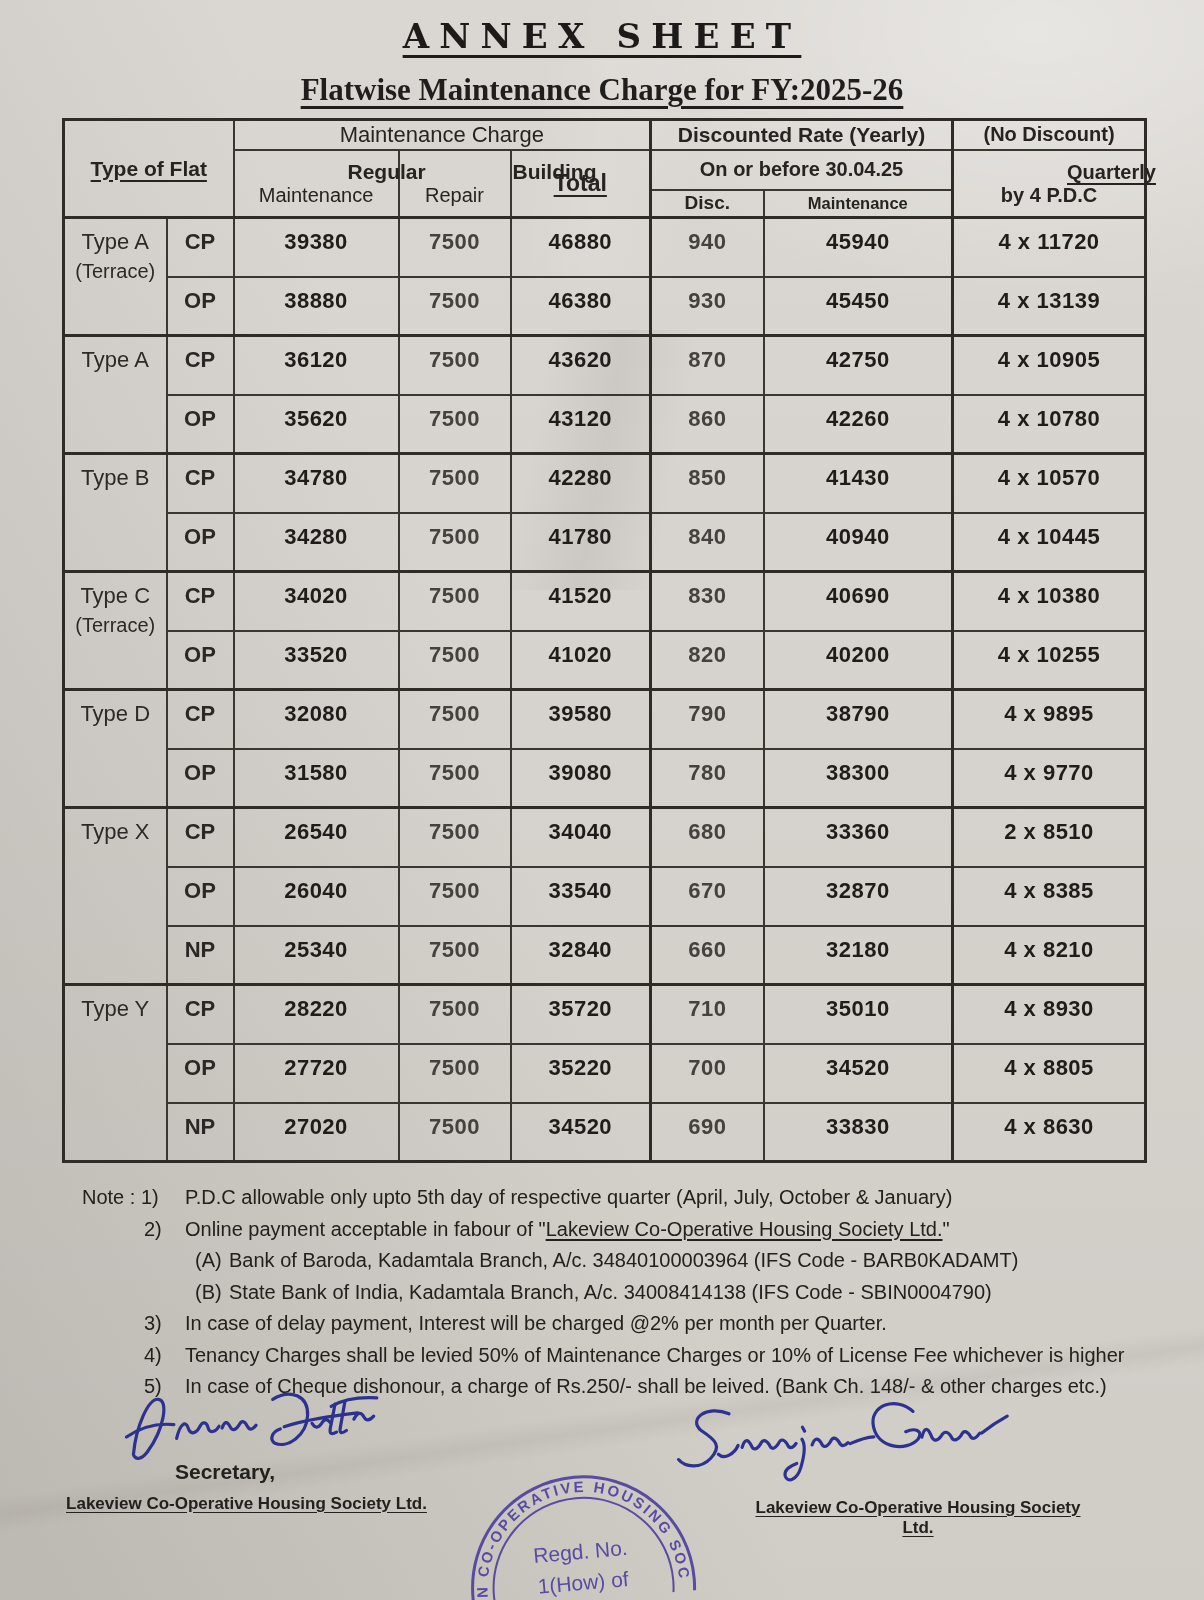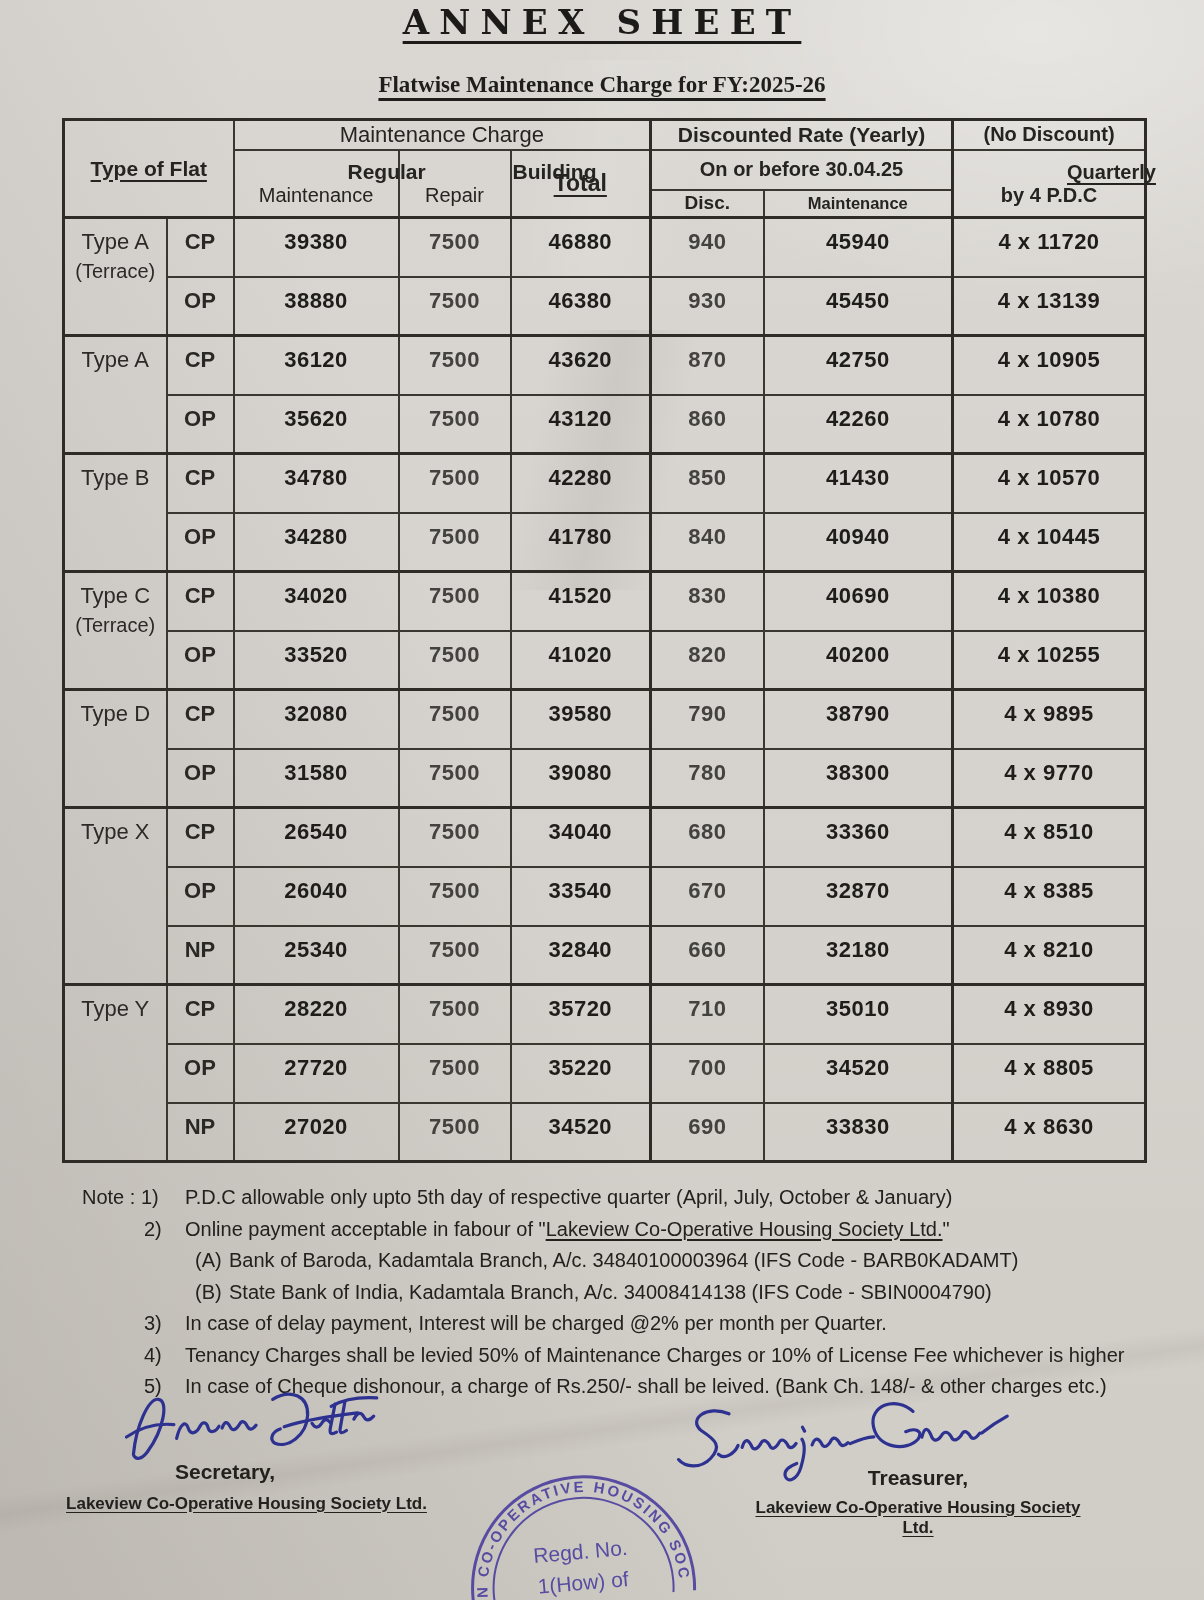--- a/index.html
+++ b/index.html
@@ -15,28 +15,28 @@
     position:absolute; inset:0; pointer-events:none;
     background-image:
       linear-gradient(100deg, transparent 44%, rgba(86,80,73,0.09) 50%, transparent 56%),
       linear-gradient(95deg, transparent 44%, rgba(255,255,255,0.10) 50%, transparent 58%),
       linear-gradient(172deg, transparent 46%, rgba(86,80,73,0.08) 50%, transparent 54%);
     background-repeat:no-repeat,no-repeat,no-repeat;
     background-size:1204px 260px, 1204px 220px, 1204px 300px;
     background-position:0 330px, 0 60px, 0 1280px;
   }
   .title {
-    position:absolute; top:2px; left:0; width:1204px; text-align:center;
+    position:absolute; top:16px; left:0; width:1204px; text-align:center;
     font-family:"DejaVu Serif", serif; font-weight:bold; font-size:34px;
     letter-spacing:0.30em; color:#1d1b19;
     text-decoration:underline; text-underline-offset:7px; text-decoration-thickness:3px;
   }
   .subtitle {
     position:absolute; top:72px; left:0; width:1204px; text-align:center;
-    font-family:"Liberation Serif", serif; font-weight:bold; font-size:23px; color:#201e1c;
+    font-family:"Liberation Serif", serif; font-weight:bold; font-size:31px; color:#201e1c;
     text-decoration:underline; text-underline-offset:6px; text-decoration-thickness:2.5px;
   }
   table.sheet {
     position:absolute; left:62px; top:118px; width:1082px;
     border-collapse:collapse; table-layout:fixed;
     border:3px solid #2f2b27;
   }
   table.sheet th, table.sheet td { border:2px solid #3a3630; padding:0; }
   table.sheet thead th { vertical-align:middle; text-align:center; font-weight:bold; color:#262420; }
   .th-r1 { height:30px; }
@@ -250,21 +250,21 @@
         <tr class="group-start">
           <td class="c-type" rowspan="3">
             <div class="t-name">Type X</div>
           </td>
           <td class="c-plan">CP</td>
           <td class="c-reg">26540</td>
           <td class="c-bld">7500</td>
           <td class="c-total">34040</td>
           <td class="c-disc disc-l">680</td>
           <td class="c-maint disc-r">33360</td>
-          <td class="c-q">4 x 8510</td>
+          <td class="c-q">2 x 8510</td>
         </tr>
         <tr>
           <td class="c-plan">OP</td>
           <td class="c-reg">26040</td>
           <td class="c-bld">7500</td>
           <td class="c-total">33540</td>
           <td class="c-disc disc-l">670</td>
           <td class="c-maint disc-r">32870</td>
           <td class="c-q">4 x 8385</td>
         </tr>
@@ -366,21 +366,20 @@
       <path d="M148 52 Q152 42 157 50 Q160 58 166 50 Q170 42 175 50 Q178 57 184 51"></path>
       <path d="M186 52 C196 48 204 46 210 46"></path>
       <path d="M250 22 C234 6 206 14 210 36 C214 58 242 62 254 50 C260 42 252 38 242 42"></path>
       <path d="M258 48 Q262 34 267 46 Q270 56 277 48 Q282 40 287 48 Q290 56 297 48 Q301 40 306 48 Q309 55 316 46"></path>
       <path d="M318 46 C326 40 336 34 344 30"></path>
     </svg>
   </div>
 
   <div class="role-label role-left">Secretary,</div>
   <div class="org-label org-left">Lakeview Co-Operative Housing Society Ltd.</div>
-  <div class="role-label role-right">Treasurer,</div>
   <div class="org-label org-right">Lakeview Co-Operative Housing Society Ltd.</div>
 
   <div class="stamp">
     <svg width="265" height="133" viewBox="0 0 265 133">
       <defs>
         <path id="stamp-arc" d="M 36 121 A 96 96 0 0 1 228 121"></path>
       </defs>
       <circle cx="132" cy="121" r="111" stroke-width="3"></circle>
       <circle cx="132" cy="121" r="90" stroke-width="2"></circle>
       <text font-size="15" font-weight="bold" letter-spacing="2.5">

